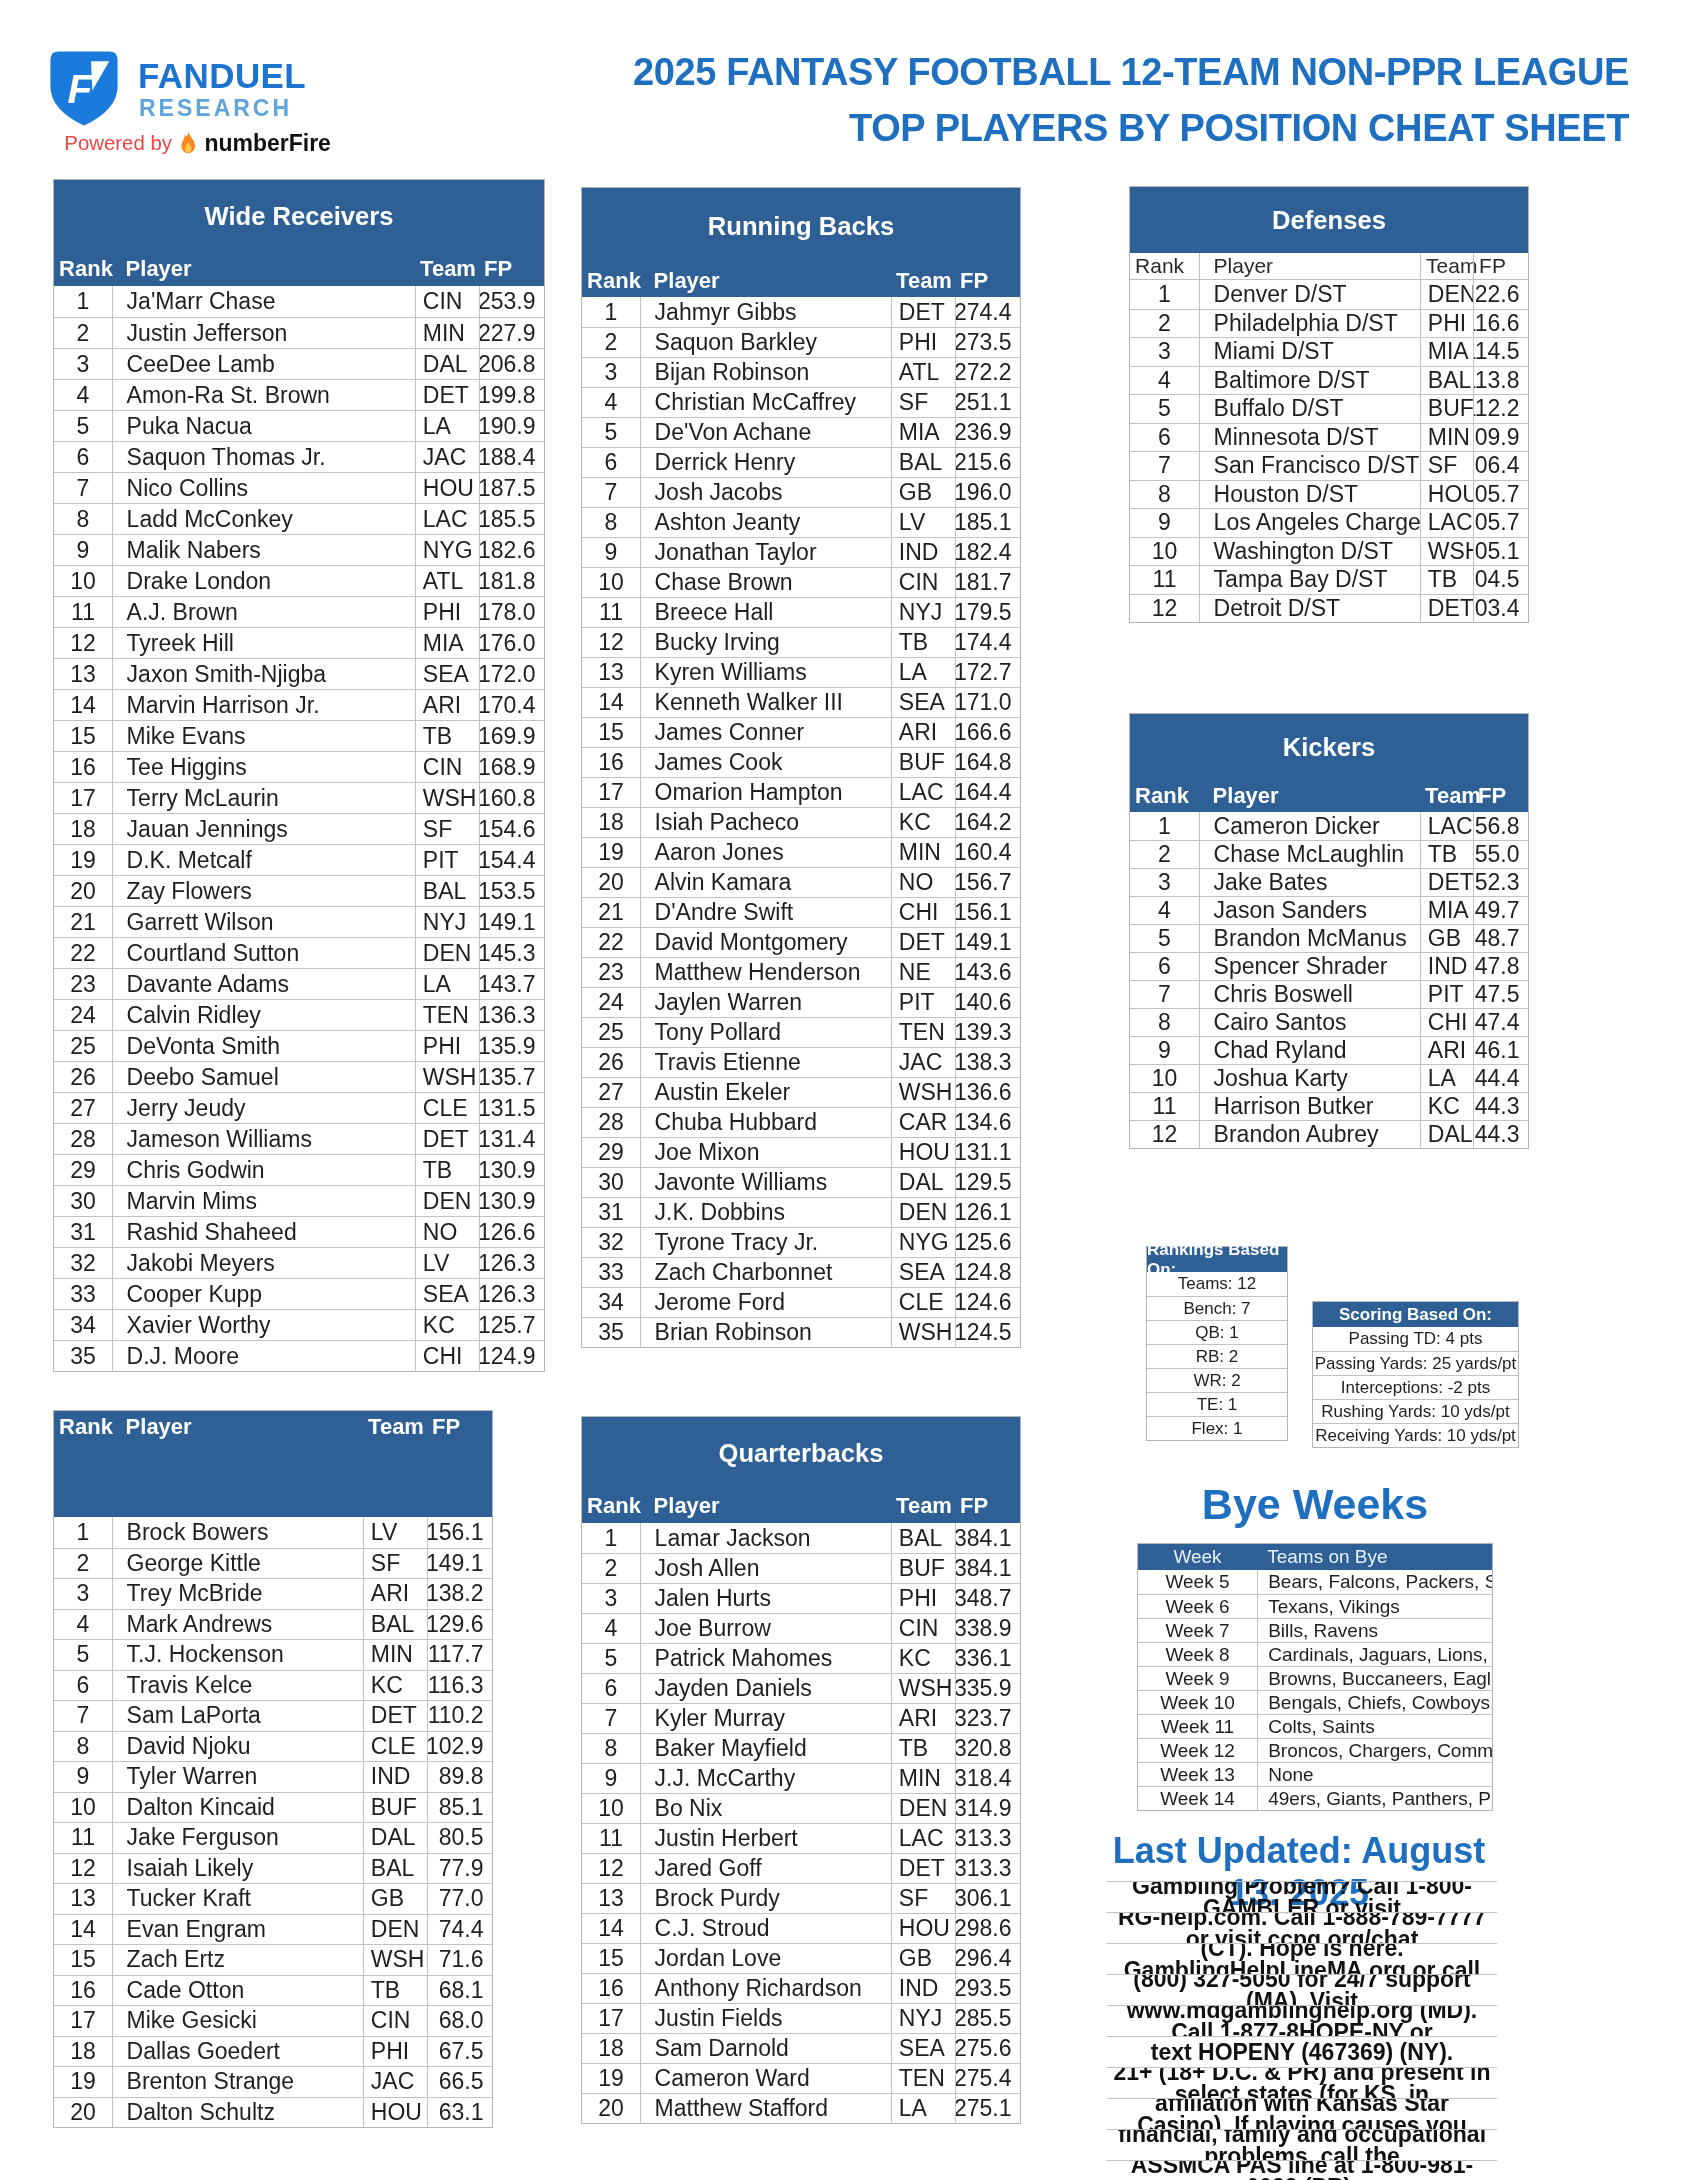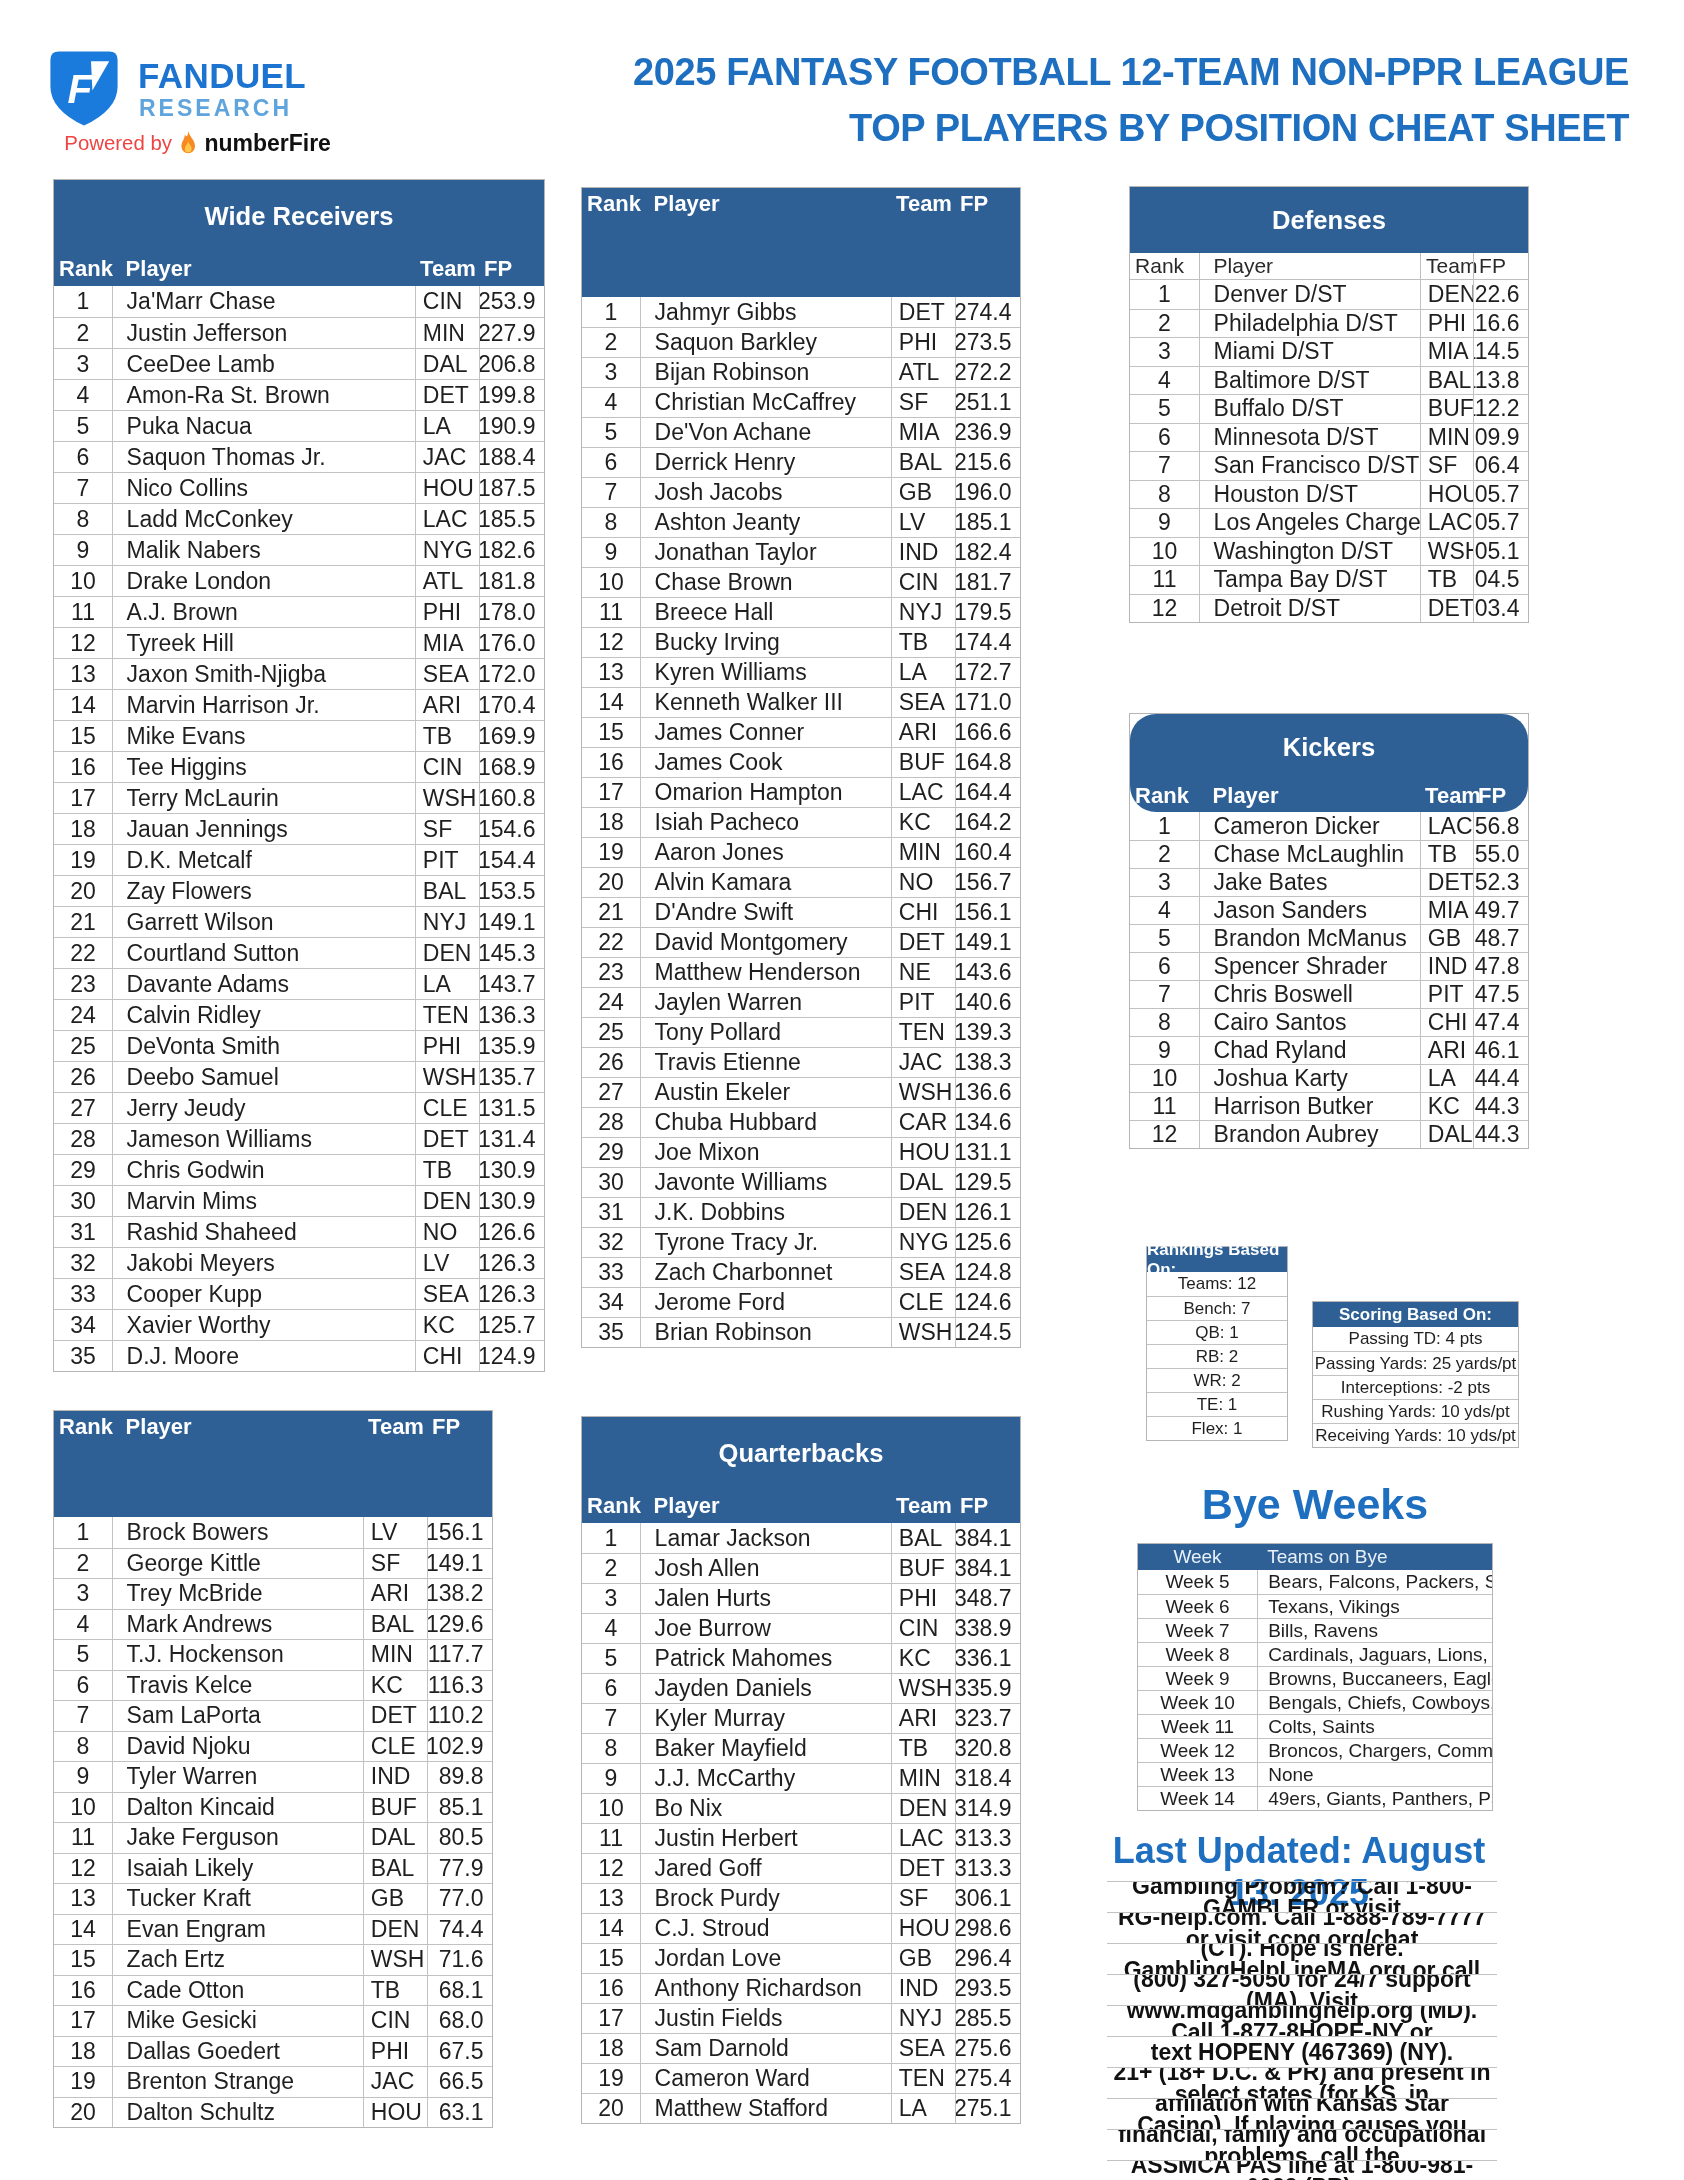--- a/index.html
+++ b/index.html
@@ -321,20 +321,21 @@
           <div class="tcell c0">35</div>
           <div class="tcell c1">D.J. Moore</div>
           <div class="tcell c2">CHI</div>
           <div class="tcell c3">124.9</div>
         </div>
       </div>
   </div>
 
   <div class="ptable" style="left:581px; top:187px; width:440px;">
     <div class="band" style="height:109px;">
+      <div class="ttitle" style="height:77px;">Running Backs</div>
       <div class="thead cols-main" style="height:32px;">
         <div class="hc h0">Rank</div>
         <div class="hc h1">Player</div>
         <div class="hc h2">Team</div>
         <div class="hc h3">FP</div>
       </div>
     </div>
     <div class="rows cols-main" style="--rh:30px;">
         <div class="trow">
           <div class="tcell c0">1</div>
@@ -629,21 +630,21 @@
         <div class="trow">
           <div class="tcell c0">12</div>
           <div class="tcell c1">Detroit D/ST</div>
           <div class="tcell c2">DET</div>
           <div class="tcell c3">103.4</div>
         </div>
       </div>
   </div>
 
   <div class="ptable" style="left:1129px; top:713px; width:400px;">
-    <div class="band" style="height:98px;border-radius:26px;">
+    <div class="band" style="height:98px;">
       <div class="ttitle" style="height:66px;">Kickers</div>
       <div class="thead cols-right" style="height:32px;">
         <div class="hc h0">Rank</div>
         <div class="hc h1">Player</div>
         <div class="hc h2">Team</div>
         <div class="hc h3">FP</div>
       </div>
     </div>
     <div class="rows cols-right" style="--rh:28px;">
         <div class="trow">

